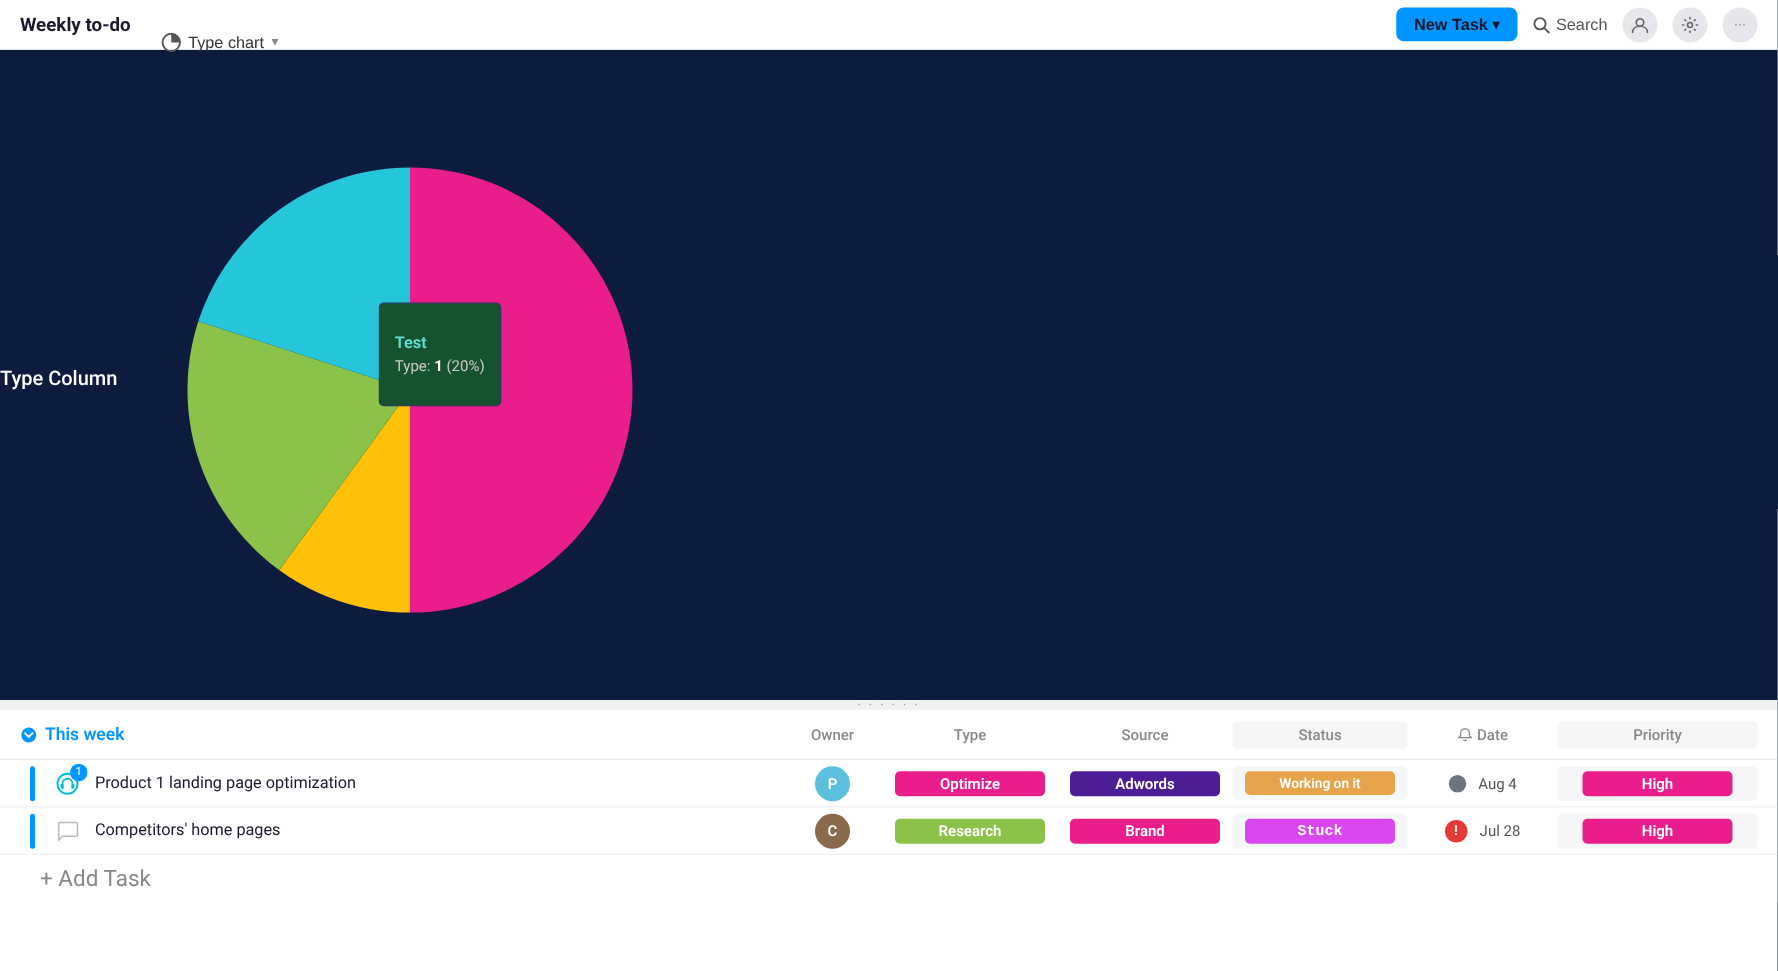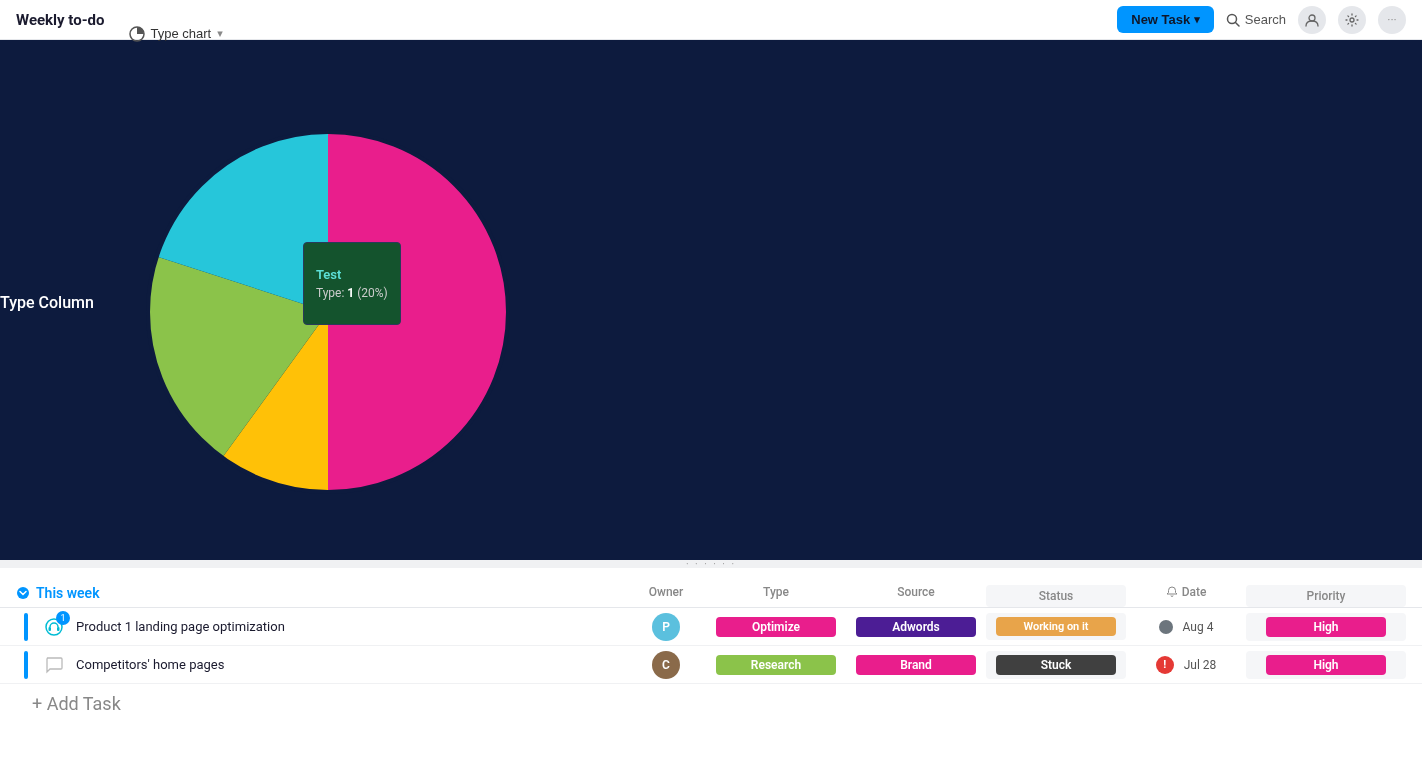--- a/index.html
+++ b/index.html
@@ -145,21 +145,21 @@
       letter-spacing: 2px;
     }
 
     
     .table-area {
       background: #fff;
       padding: 0;
     }
     .table-header-row {
       display: flex;
-      align-items: flex-start;
+      align-items: center;
       height: 40px;
       border-bottom: 1px solid #e5e7eb;
       padding: 17px 16px;
       gap: 0;
     }
     .section-label {
       display: flex;
       align-items: center;
       gap: 6px;
       font-size: 14px;
@@ -267,21 +267,21 @@
       font-weight: 600;
       color: #fff;
       width: 120px;
       text-align: center;
     }
     .tag-optimize { background: #e91e8c; }
     .tag-research { background: #8bc34a; color: #fff; }
     .tag-adwords { background: #4c1d95; }
     .tag-brand { background: #e91e8c; }
     .tag-working-on-it { background: #e8a44a; }
-    .tag-stuck { background: #404040; }
+    .tag-stuck { background: #d946ef; font-family: Liberation Mono, monospace; }
     .tag-high { background: #e91e8c; width: 120px; }
 
     .status-dot {
       width: 14px;
       height: 14px;
       border-radius: 50%;
       background: #6c757d;
       flex-shrink: 0;
     }
     .status-dot-alert {

